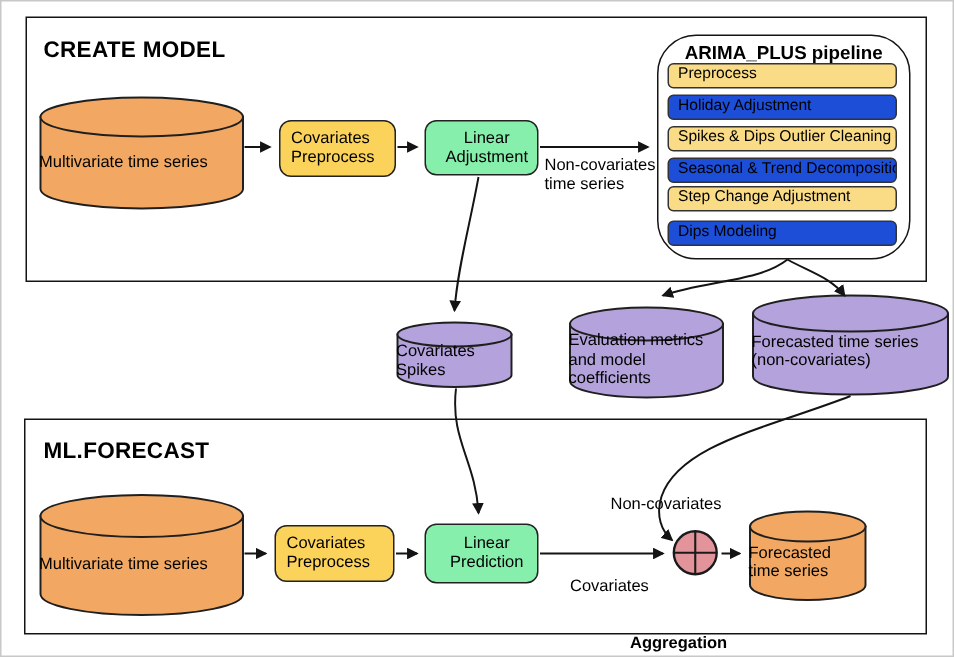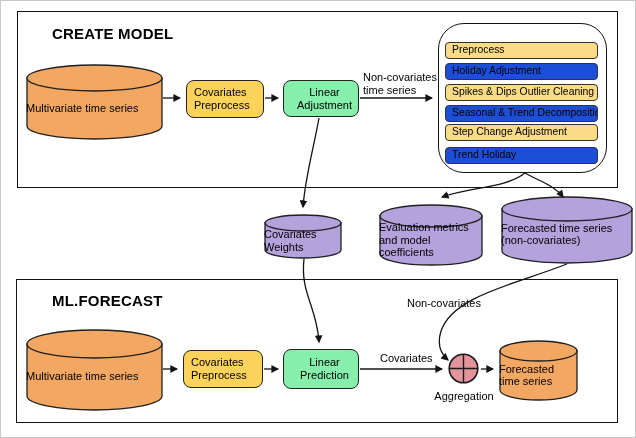--- a/index.html
+++ b/index.html
@@ -2,21 +2,21 @@
 <html><head>
 <meta charset="utf-8">
 <style>
   html,body{margin:0;padding:0;background:#fff;}
   .canvas{
     position:relative;width:636px;height:438px;background:#ffffff;
     border:1px solid #c8c8c8;box-sizing:border-box;overflow:hidden;
     font-family:"Liberation Sans",sans-serif;color:#000;
   }
   .frame{position:absolute;border:1.6px solid #141414;background:#ffffff;box-sizing:border-box;}
-  .frame-title{position:absolute;font-weight:bold;font-size:15px;letter-spacing:.2px;white-space:nowrap;margin-left:23px;}
+  .frame-title{position:absolute;font-weight:bold;font-size:15px;letter-spacing:.2px;white-space:nowrap;}
   .box{
     position:absolute;border:1.4px solid #222;border-radius:8px;box-sizing:border-box;
     display:flex;flex-direction:column;justify-content:center;
     padding-left:7px;font-size:11px;line-height:13px;
   }
   .box.yellow{background:#FBD35B;}
   .box.green{background:#86efac;align-items:center;}
   .cyl{position:absolute;}
   .cyl > svg{position:absolute;left:0;top:0;overflow:visible;}
   .cyl-text{
@@ -29,21 +29,21 @@
     background:#fff;border:1.6px solid #141414;border-radius:26px;box-sizing:border-box;
   }
   .pipeline-title{position:absolute;top:4px;left:0;width:100%;text-align:center;font-weight:bold;font-size:12.5px;}
   .step{
     position:absolute;left:6px;width:153px;height:17px;box-sizing:border-box;
     border:1.2px solid #333;border-radius:4px;
     font-size:10.4px;line-height:14.5px;padding-left:6px;white-space:nowrap;overflow:hidden;
   }
   .step.sy{background:#FADC86;}
   .step.sb{background:#1d4ed8;}
-  .lbl{position:absolute;font-size:11px;line-height:13px;white-space:nowrap;}
+  .lbl{position:absolute;font-size:11px;line-height:13px;white-space:nowrap;margin-top:33px;}
   .arrows{position:absolute;left:0;top:0;z-index:6;pointer-events:none;}
   .node{position:absolute;}
 </style>
 </head>
 <body>
 
 <div class="canvas">
 
   <div class="frame" style="left:16px;top:10px;width:601px;height:177px;">
     <div class="frame-title" style="left:11px;top:13px;">CREATE MODEL</div>
@@ -72,36 +72,37 @@
     <div>Linear</div>
     <div>Adjustment</div>
   </div>
 
   <div class="lbl" style="left:362px;top:70px;">
     <div>Non-covariates</div>
     <div>time series</div>
   </div>
 
   <div class="pipeline">
+    <div class="pipeline-title">ARIMA_PLUS pipeline</div>
     <div class="step sy" style="top:18px;">Preprocess</div>
     <div class="step sb" style="top:39px;">Holiday Adjustment</div>
     <div class="step sy" style="top:60px;">Spikes &amp; Dips Outlier Cleaning</div>
     <div class="step sb" style="top:81px;">Seasonal &amp; Trend Decomposition</div>
     <div class="step sy" style="top:100px;">Step Change Adjustment</div>
-    <div class="step sb" style="top:123px;">Trend Holiday</div>
+    <div class="step sb" style="top:123px;">Dips Modeling</div>
   </div>
 
   <div class="cyl" style="left:263px;top:213px;width:78px;height:45px;">
     <svg width="78" height="45">
       <path d="M1,9 L1,36 A38,8 0 0 0 77,36 L77,9 Z" fill="#B3A2DB" stroke="#1f1f1f" stroke-width="1.3"></path>
       <ellipse cx="39" cy="9" rx="38" ry="8" fill="#B3A2DB" stroke="#1f1f1f" stroke-width="1.3"></ellipse>
     </svg>
     <div class="cyl-text" style="padding-top:8px;">
       <div>Covariates</div>
-      <div>Weights</div>
+      <div>Spikes</div>
     </div>
   </div>
 
   <div class="cyl" style="left:500px;top:195px;width:132px;height:68px;">
     <svg width="132" height="68">
       <path d="M1,13 L1,55 A65,12 0 0 0 131,55 L131,13 Z" fill="#B3A2DB" stroke="#1f1f1f" stroke-width="1.3"></path>
       <ellipse cx="66" cy="13" rx="65" ry="12" fill="#B3A2DB" stroke="#1f1f1f" stroke-width="1.3"></ellipse>
     </svg>
     <div class="cyl-text" style="padding-top:8px;">
       <div>Forecasted time series</div>
@@ -154,21 +155,21 @@
       <ellipse cx="39.5" cy="11" rx="38.5" ry="10" fill="#F2A862" stroke="#1f1f1f" stroke-width="1.3"></ellipse>
     </svg>
     <div class="cyl-text" style="padding-top:9px;">
       <div>Forecasted</div>
       <div>time series</div>
     </div>
   </div>
 
   <div class="lbl" style="left:379px;top:351px;">Covariates</div>
   <div class="lbl" style="left:406px;top:296px;">Non-covariates</div>
-  <div class="lbl" style="left:419px;top:389px;width:88px;text-align:center;">Aggregation</div>
+  <div class="lbl" style="left:419px;top:389px;width:88px;font-weight:bold;">Aggregation</div>
 
   <svg class="arrows" width="636" height="438">
     <defs>
       <marker id="ah" viewBox="0 0 10 10" refX="8.5" refY="5" markerWidth="6" markerHeight="6" orient="auto-start-reverse">
         <path d="M0,0 L10,5 L0,10 z" fill="#141414"></path>
       </marker>
     </defs>
     <g fill="none" stroke="#141414" stroke-width="1.3">
       <path d="M162,97 L179,97" marker-end="url(#ah)"></path>
       <path d="M264,97 L277,97" marker-end="url(#ah)"></path>

